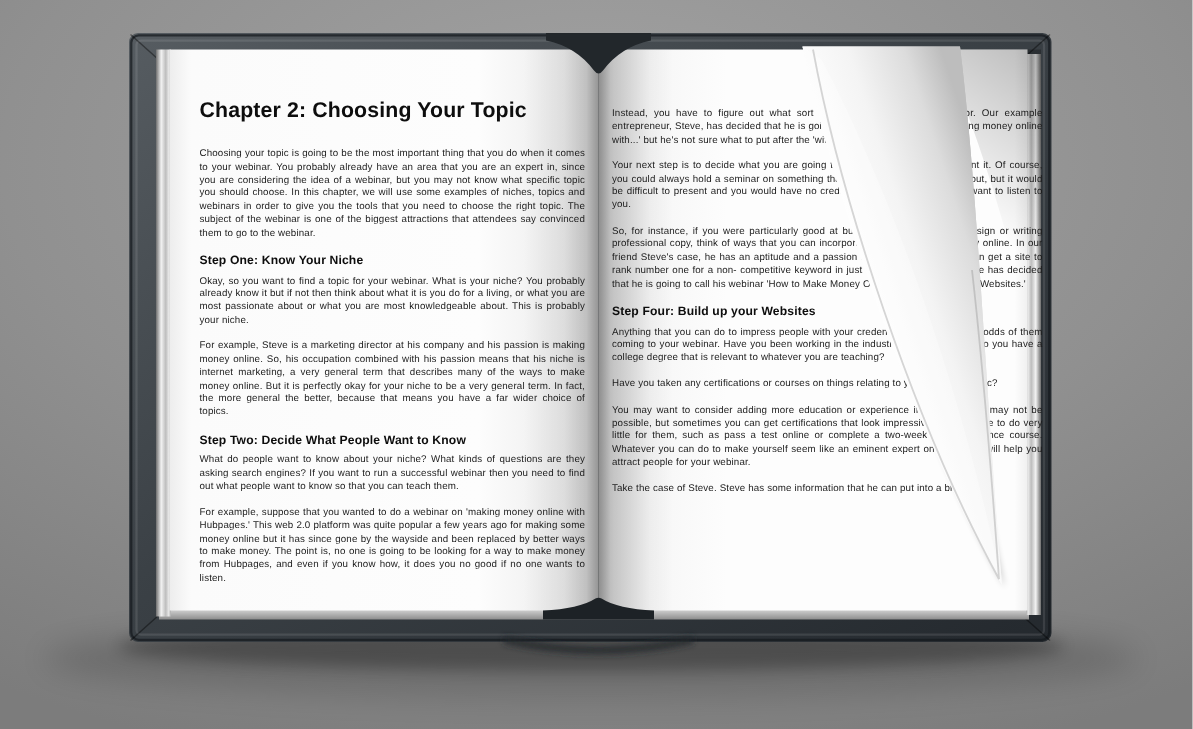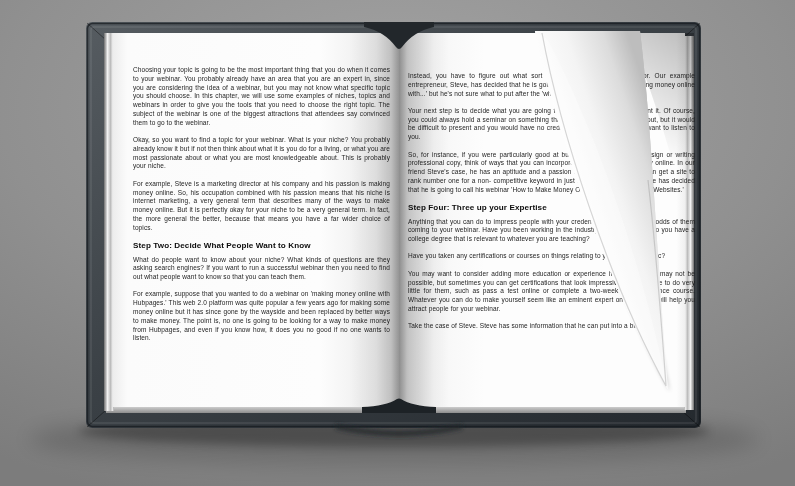--- a/index.html
+++ b/index.html
@@ -137,37 +137,39 @@
 
     <g>
       <path d="M 628 33 L 694 33 L 694 250 C 676 165 652 88 628 33 Z" fill="url(#cornerShade)"></path>
       <path d="M 542 31 C 565 140 612 285 670 392 C 648 290 625 150 592 50 Z" fill="#000000" opacity="0.22" filter="url(#blurS)"></path>
       <path d="M 535 31 C 556 132 606 282 668 390 C 657 262 652 128 640 31 Z" fill="url(#curlGrad)"></path>
       <path d="M 535 31 C 556 132 606 282 668 390 C 650 300 610 160 548 40 Z" fill="#ffffff" opacity="0.35"></path>
     </g>
   </svg>
 
   <div class="page-text left-col">
+    <h1 class="chapter-title">Chapter 2: Choosing Your Topic</h1>
     <p>Choosing your topic is going to be the most important thing that you do when it comes to your webinar. You probably already have an area that you are an expert in, since you are considering the idea of a webinar, but you may not know what specific topic you should choose. In this chapter, we will use some examples of niches, topics and webinars in order to give you the tools that you need to choose the right topic. The subject of the webinar is one of the biggest attractions that attendees say convinced them to go to the webinar.</p>
 
+    <h2 class="step-heading">Step One: Know Your Niche</h2>
     <p>Okay, so you want to find a topic for your webinar. What is your niche? You probably already know it but if not then think about what it is you do for a living, or what you are most passionate about or what you are most knowledgeable about. This is probably your niche.</p>
     <p>For example, Steve is a marketing director at his company and his passion is making money online. So, his occupation combined with his passion means that his niche is internet marketing, a very general term that describes many of the ways to make money online. But it is perfectly okay for your niche to be a very general term. In fact, the more general the better, because that means you have a far wider choice of topics.</p>
 
     <h2 class="step-heading">Step Two: Decide What People Want to Know</h2>
     <p>What do people want to know about your niche? What kinds of questions are they asking search engines? If you want to run a successful webinar then you need to find out what people want to know so that you can teach them.</p>
     <p>For example, suppose that you wanted to do a webinar on 'making money online with Hubpages.' This web 2.0 platform was quite popular a few years ago for making some money online but it has since gone by the wayside and been replaced by better ways to make money. The point is, no one is going to be looking for a way to make money from Hubpages, and even if you know how, it does you no good if no one wants to listen.</p>
   </div>
 
   <div class="page-text right-col">
     <p>Instead, you have to figure out what sort of things people are looking for. Our example entrepreneur, Steve, has decided that he is going to present a webinar on 'making money online with...' but he's not sure what to put after the 'with'.</p>
 
     <p>Your next step is to decide what you are going to talk about and how to present it. Of course, you could always hold a seminar on something that you don't know anything about, but it would be difficult to present and you would have no credentials that make audiences want to listen to you.</p>
     <p>So, for instance, if you were particularly good at building websites, graphic design or writing professional copy, think of ways that you can incorporate that into making money online. In our friend Steve's case, he has an aptitude and a passion for link building and he can get a site to rank number one for a non- competitive keyword in just a few short months. Steve has decided that he is going to call his webinar 'How to Make Money Online Using Micro-Niche Websites.'</p>
 
-    <h2 class="step-heading">Step Four: Three up your Expertise</h2>
+    <h2 class="step-heading">Step Four: Build up your Websites</h2>
     <p>Anything that you can do to impress people with your credentials will improve the odds of them coming to your webinar. Have you been working in the industry for a long time? Do you have a college degree that is relevant to whatever you are teaching?</p>
     <p>Have you taken any certifications or courses on things relating to your particular topic?</p>
     <p>You may want to consider adding more education or experience if you can. This may not be possible, but sometimes you can get certifications that look impressive but you have to do very little for them, such as pass a test online or complete a two-week correspondence course. Whatever you can do to make yourself seem like an eminent expert on your topic will help you attract people for your webinar.</p>
     <p>Take the case of Steve. Steve has some information that he can put into a bio</p>
   </div>
 
   <svg class="book-art" width="795" height="486" viewBox="0 0 795 486" style="pointer-events:none">
     <path d="M 535 31 C 556 132 606 282 668 390 C 657 262 652 128 640 31 Z" fill="url(#curlGrad)"></path>
     <path d="M 535 31 C 556 132 606 282 668 390 C 650 300 610 160 548 40 Z" fill="#ffffff" opacity="0.35"></path>
     <path d="M 542 33 C 560 130 608 280 666 386 C 662 330 656 250 648 180" fill="none" stroke="#8a8a8a" stroke-opacity="0.35" stroke-width="1.2"></path>

